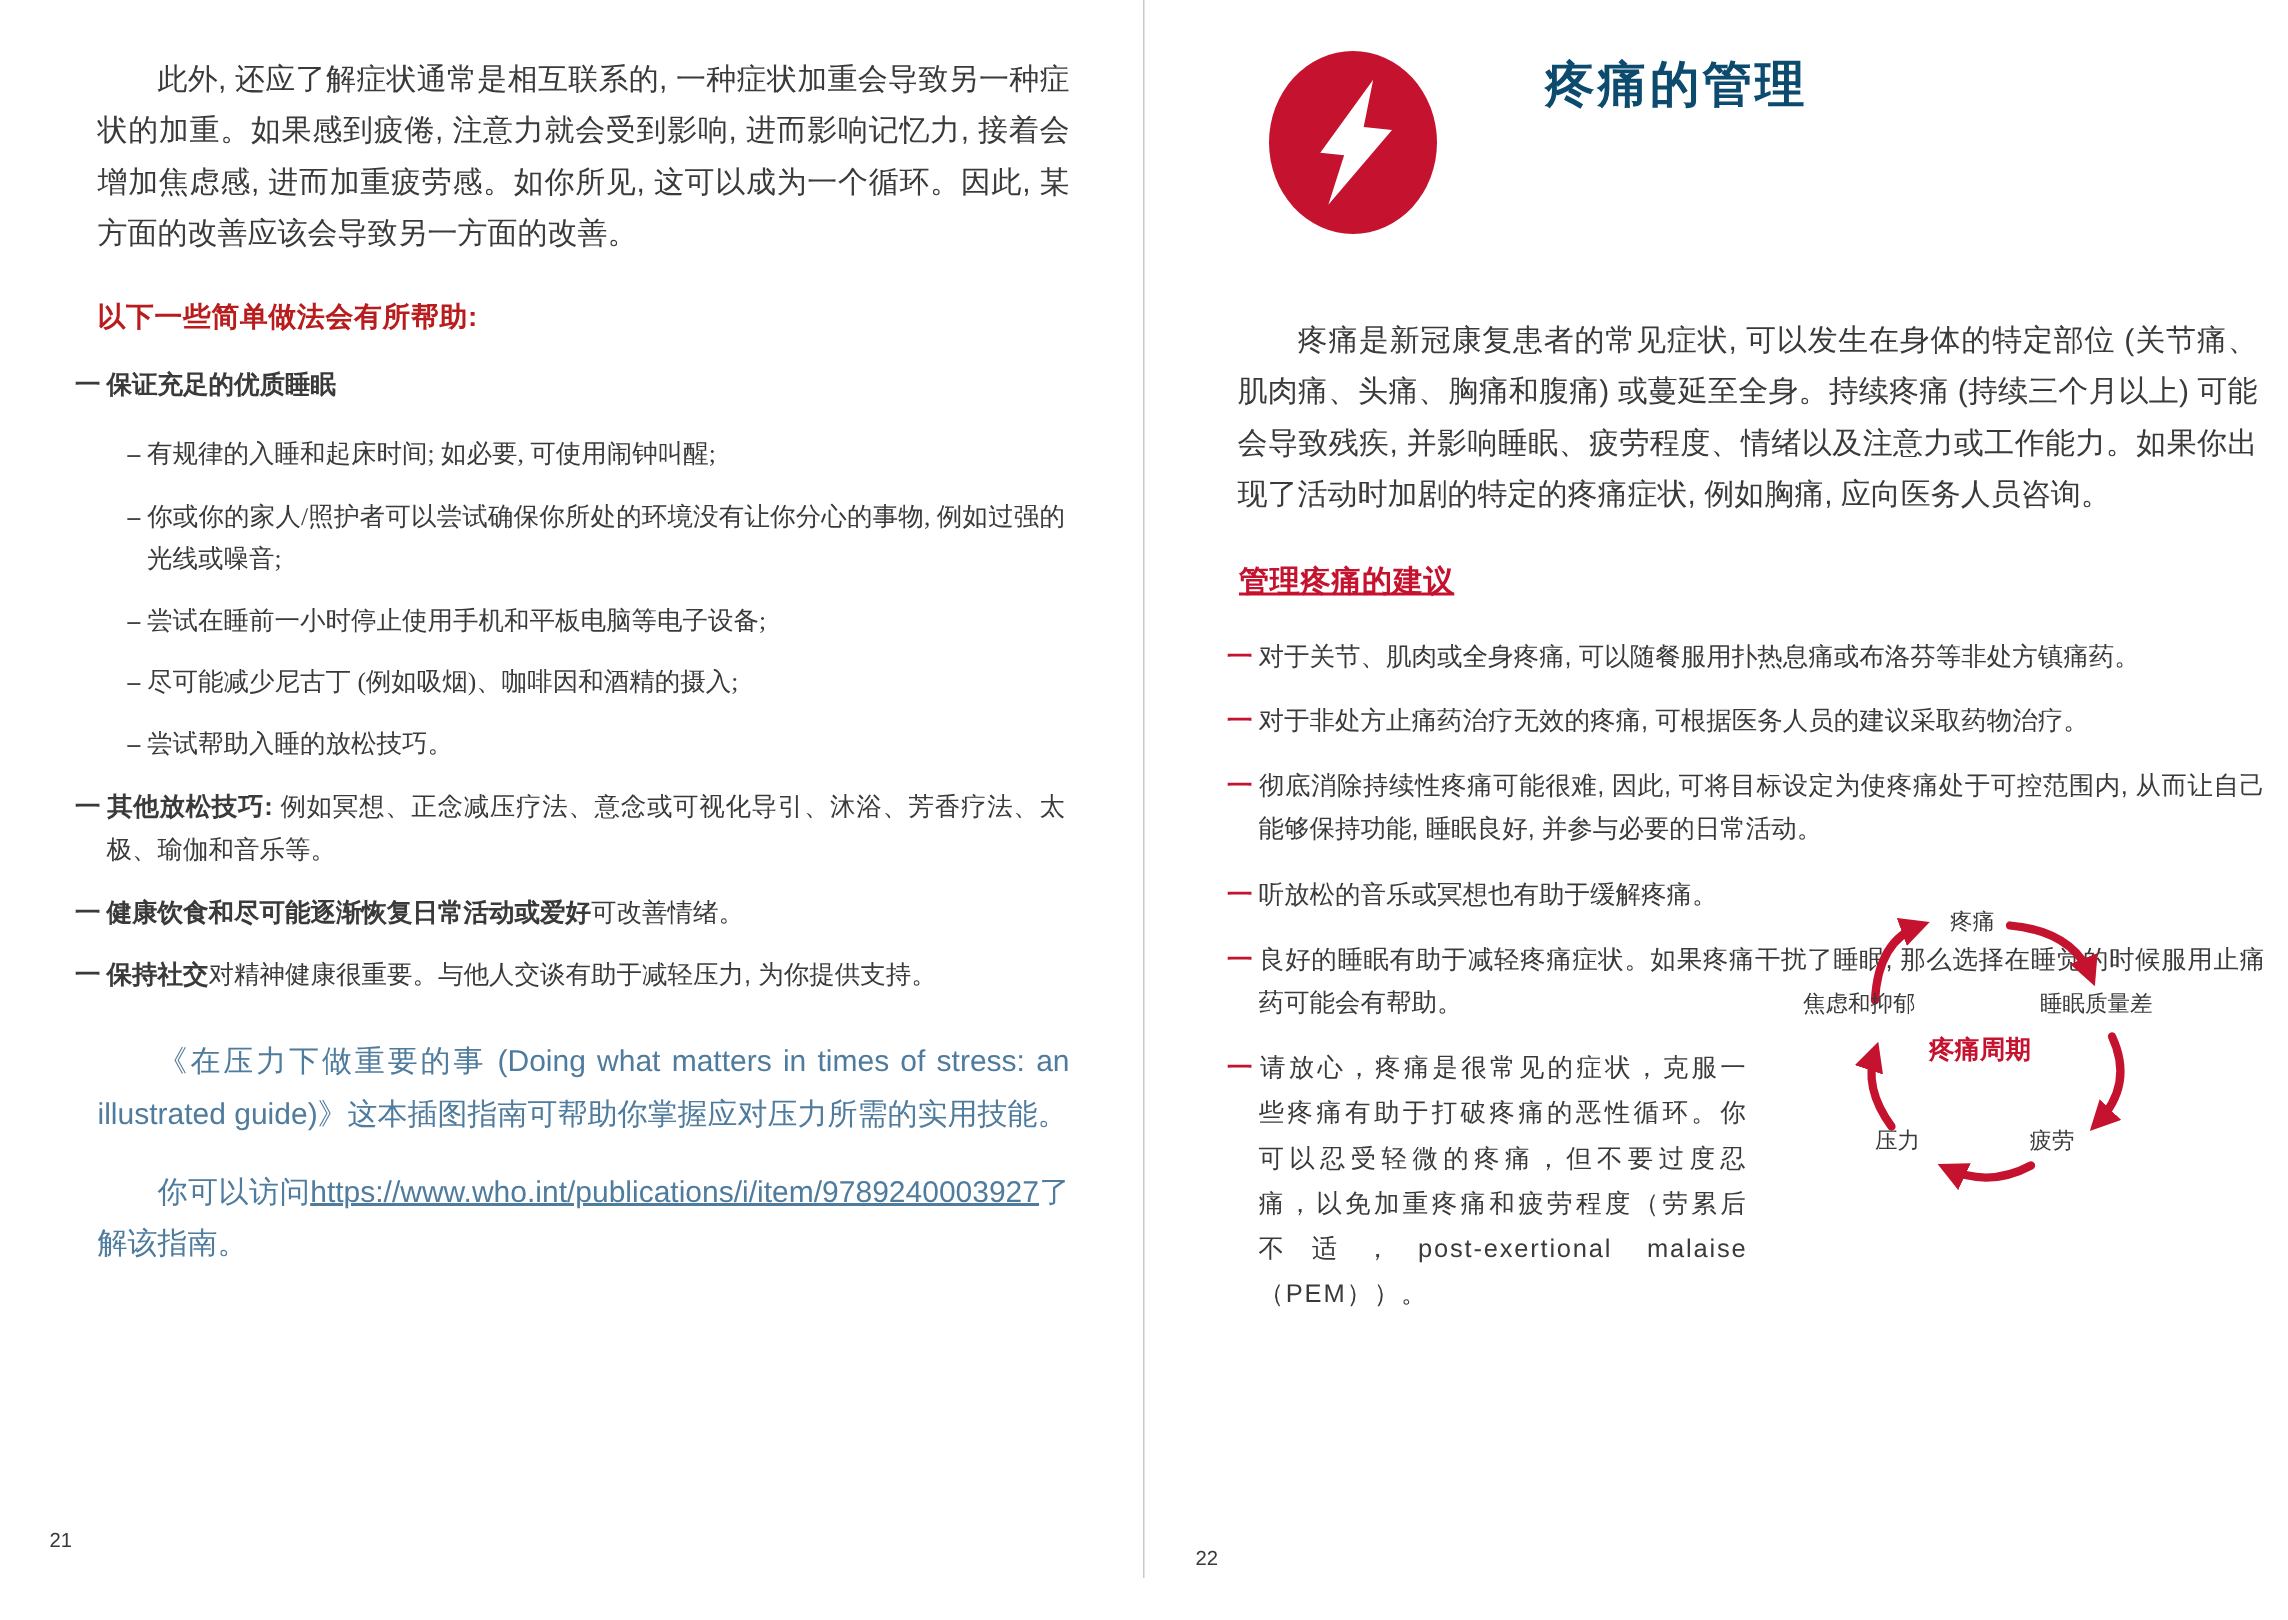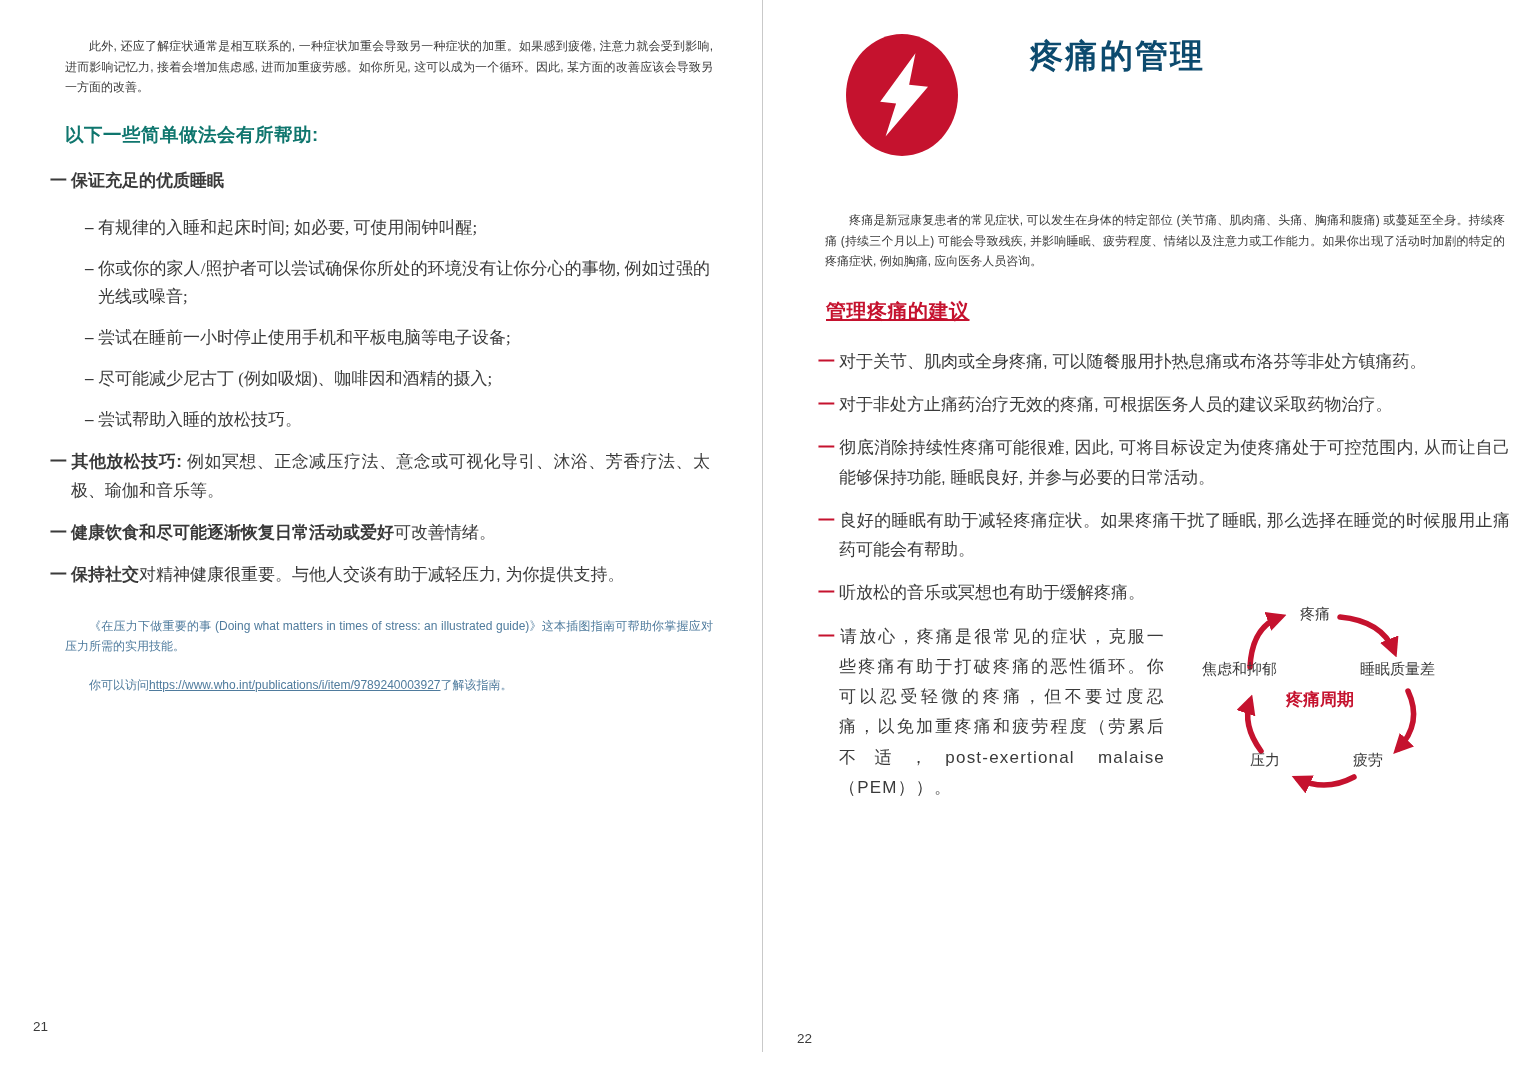--- a/index.html
+++ b/index.html
@@ -11,26 +11,26 @@
     overflow:hidden;
   }
   .page-divider {
     position:absolute; left:762px; top:0; width:1px; height:1052px;
     background:#c9c9c9;
   }
   .page { position:absolute; top:30px; }
   .page-left  { left:33px;  width:690px; }
   .page-right { left:818px; width:694px; }
 
-  .body-text { font-size:12px; line-height:1.72; text-align:justify; }
+  .body-text { font-size:20px; line-height:1.72; text-align:justify; }
   .indent { text-indent:2em; }
 
   .page-left .intro { margin:6px 0 24px 32px; width:648px; }
   .blue-heading {
-    color:#0f766e; font-size:18.5px; font-weight:bold;
+    color:#b91c1c; font-size:18.5px; font-weight:bold;
     margin:0 0 20px 32px; letter-spacing:0.5px;
   }
   .blue-text { color:#4f7b9d; }
   .url { color:#4f7b9d; text-decoration:underline; cursor:pointer; }
 
   .bullet {
     font-size:17px; line-height:1.7; text-align:justify;
     padding-left:21px; text-indent:-21px;
     margin:0 0 13px 17px; width:660px;
   }
@@ -147,24 +147,24 @@
   <div class="rbullet">
     <span class="marker">一</span><span>对于关节、肌肉或全身疼痛, 可以随餐服用扑热息痛或布洛芬等非处方镇痛药。</span>
   </div>
   <div class="rbullet">
     <span class="marker">一</span><span>对于非处方止痛药治疗无效的疼痛, 可根据医务人员的建议采取药物治疗。</span>
   </div>
   <div class="rbullet">
     <span class="marker">一</span><span>彻底消除持续性疼痛可能很难, 因此, 可将目标设定为使疼痛处于可控范围内, 从而让自己能够保持功能, 睡眠良好, 并参与必要的日常活动。</span>
   </div>
   <div class="rbullet">
-    <span class="marker">一</span><span>良好的睡眠有助于减轻疼痛症状。如果疼痛干扰了睡眠, 那么选择在睡觉的时候服用止痛药可能会有帮助。</span>
+    <span class="marker">一</span><span>听放松的音乐或冥想也有助于缓解疼痛。</span>
   </div>
   <div class="rbullet">
-    <span class="marker">一</span><span>听放松的音乐或冥想也有助于缓解疼痛。</span>
+    <span class="marker">一</span><span>良好的睡眠有助于减轻疼痛症状。如果疼痛干扰了睡眠, 那么选择在睡觉的时候服用止痛药可能会有帮助。</span>
   </div>
   <div class="rbullet narrow spaced">
     <span class="marker">一</span><span>请放心，疼痛是很常见的症状，克服一些疼痛有助于打破疼痛的恶性循环。你可以忍受轻微的疼痛，但不要过度忍痛，以免加重疼痛和疲劳程度（劳累后不适，post-exertional malaise（PEM））。</span>
   </div>
 </div>
 
 <div class="cycle-diagram">
   <svg class="arrows" width="335" height="240" viewBox="0 0 335 240" aria-hidden="true">
     <defs>
       <marker id="ah" viewBox="0 0 10 10" refX="6.5" refY="5" markerWidth="3.6" markerHeight="3.6" orient="auto">

